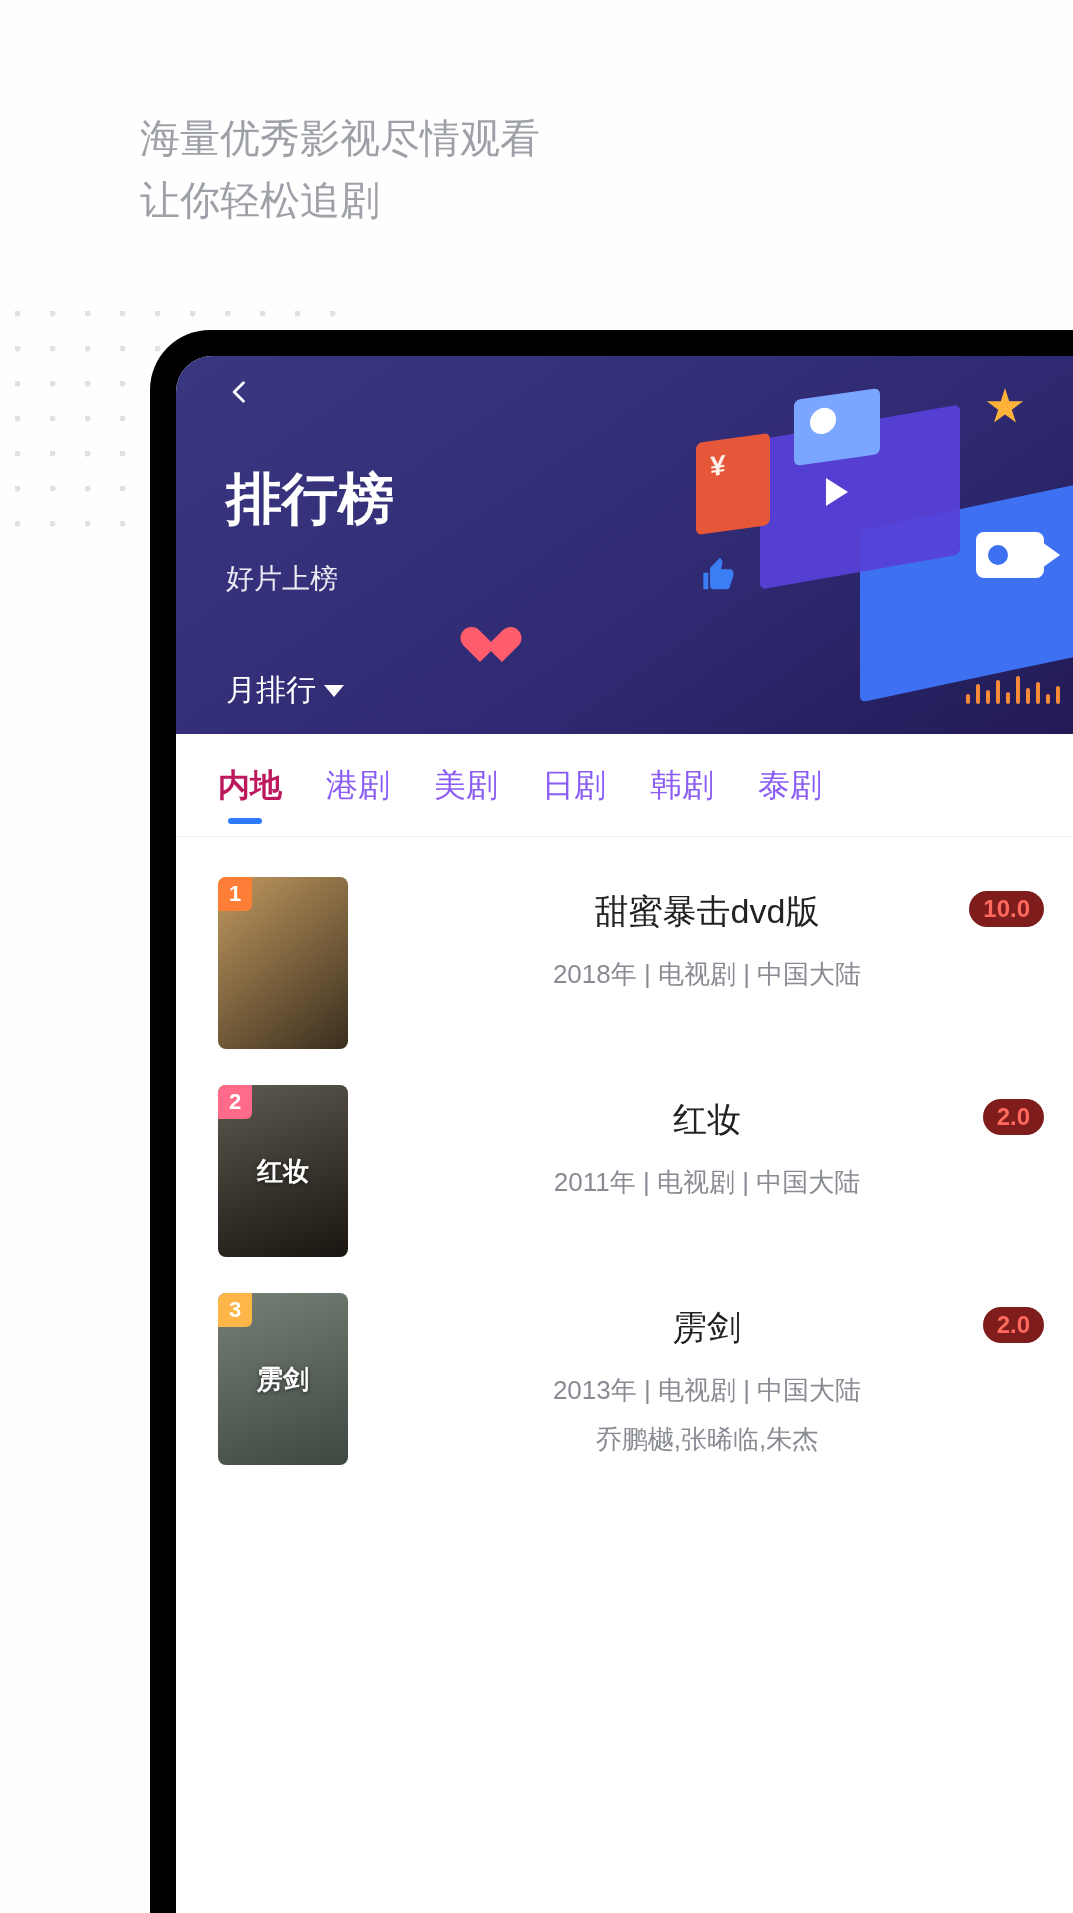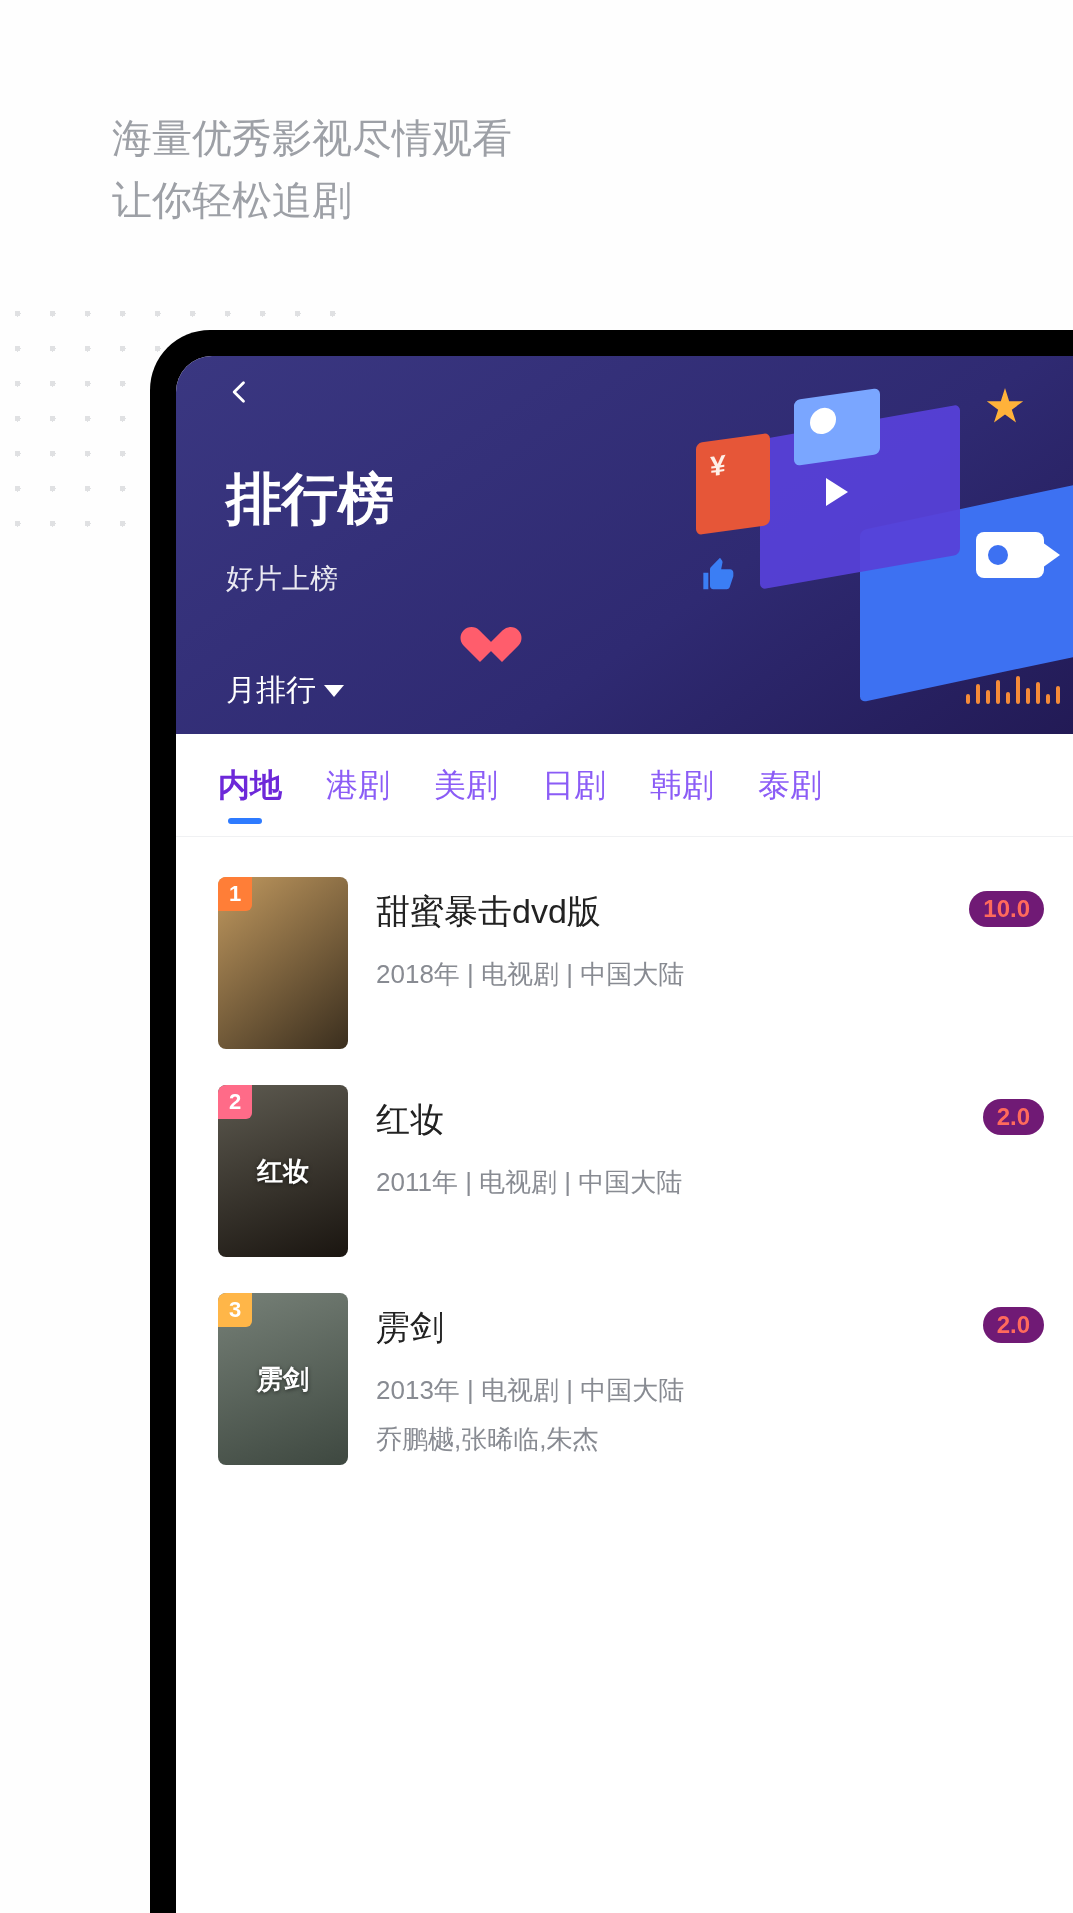--- a/index.html
+++ b/index.html
@@ -3,21 +3,21 @@
 <meta charset="utf-8">
 <style>
 * { margin: 0; padding: 0; box-sizing: border-box; }
 body { font-family: -apple-system, "PingFang SC", "Microsoft YaHei", sans-serif; background: #fefefe; width: 1073px; height: 1913px; overflow: hidden; position: relative; }
 
 
 .promo { position: absolute; top: 75px; left: 58px; }
 .promo-title-row { display: flex; align-items: center; gap: 22px; }
 .green-sq { width: 60px; height: 60px; background: #7cc713; border-radius: 10px; }
 .promo-title { font-size: 60px; font-weight: 900; color: #111; letter-spacing: 2px; }
-.promo-sub { margin-top: 32px; margin-left: 54px; font-size: 40px; color: #9da0a6; line-height: 1.55; }
+.promo-sub { margin-top: 32px; margin-left: 82px; font-size: 40px; color: #9da0a6; line-height: 1.55; }
 
 
 .dotgrid { position: absolute; top: 296px; left: -70px; width: 430px; height: 260px; background-image: radial-gradient(#c8cacc 3px, transparent 3px); background-size: 35px 35px; opacity: 0.55; }
 
 
 .phone { position: absolute; top: 330px; left: 150px; width: 930px; height: 1590px; border-radius: 60px 0 0 0; background: #000; padding: 26px 0 0 26px; }
 .screen { width: 100%; height: 100%; background: #fff; border-radius: 36px 0 0 0; overflow: hidden; position: relative; }
 
 
 .hero { height: 378px; background: linear-gradient(145deg, #3a3781 0%, #2f2a72 60%, #221a55 100%); position: relative; color: #fff; padding: 22px 0 0 50px; overflow: hidden; }
@@ -46,38 +46,38 @@
 .heart { left: 304px; top: 272px; width: 40px; height: 38px; }
 .heart::before, .heart::after { content: ""; position: absolute; width: 22px; height: 34px; background: #ff5d6c; border-radius: 22px 22px 0 0; top: 0; }
 .heart::before { left: 0; transform: rotate(-45deg); transform-origin: 0 100%; }
 .heart::after { left: 0; transform: rotate(45deg); transform-origin: 100% 100%; }
 .wave { right: 20px; bottom: 30px; display: flex; gap: 6px; align-items: flex-end; }
 .wave span { width: 4px; background: #f58b39; border-radius: 2px; }
 
 
 .tabs { display: flex; gap: 44px; padding: 30px 42px 14px; border-bottom: 1px solid #f0f1f3; }
 .tab { font-size: 32px; color: #8b5cf6; cursor: pointer; position: relative; padding-bottom: 14px; }
-.tab.active { color: #6d28d9; font-weight: 800; }
+.tab.active { color: #be185d; font-weight: 800; }
 .tab.active::after { content: ""; position: absolute; bottom: -2px; left: 10px; width: 34px; height: 6px; background: #2e7bff; border-radius: 4px; }
 
 
 .list { padding: 22px 42px 0; }
 .item { display: flex; gap: 28px; padding: 18px 0; cursor: pointer; }
 .thumbwrap { width: 130px; height: 172px; border-radius: 8px; background: #dcdfe4; position: relative; overflow: hidden; flex-shrink: 0; display: flex; align-items: center; justify-content: center; }
 .rank { position: absolute; top: 0; left: 0; width: 34px; height: 34px; color: #fff; font-size: 22px; display: flex; align-items: center; justify-content: center; font-weight: 700; border-radius: 6px 0 6px 0; }
 .r1 { background: #ff7e37; } .r2 { background: #ff6b88; } .r3 { background: #ffb648; }
 .poster-title { font-size: 26px; font-weight: 800; color: #fff; text-shadow: 0 1px 4px rgba(0,0,0,0.6); text-align: center; padding: 0 6px; }
 .t1 { background: linear-gradient(140deg, #c1995f, #3a2e1e); }
 .t2 { background: linear-gradient(160deg, #5d5a50, #1a1510); }
 .t3 { background: linear-gradient(160deg, #768077, #3e4840); }
-.info { flex: 1; position: relative; }
+.info { flex: 1; position: relative; text-align: center; }
 .title { font-size: 34px; color: #222; font-weight: 500; margin-top: 12px; }
 .meta { font-size: 26px; color: #888b92; margin-top: 22px; }
 .cast { font-size: 26px; color: #888b92; margin-top: 14px; }
-.score { position: absolute; right: -6px; top: 14px; background: #701a75; color: #ff6a5c; font-size: 24px; padding: 4px 14px; border-radius: 20px; font-weight: 600; }
+.score { position: absolute; right: -6px; top: 14px; background: #7f1d1d; color: #ff6a5c; font-size: 24px; padding: 4px 14px; border-radius: 20px; font-weight: 600; }
 </style>
 </head>
 <body>
 
 <div class="dotgrid"></div>
 
 <div class="promo">
   <div class="promo-sub">
     <div>海量优秀影视尽情观看</div>
     <div>让你轻松追剧</div>

